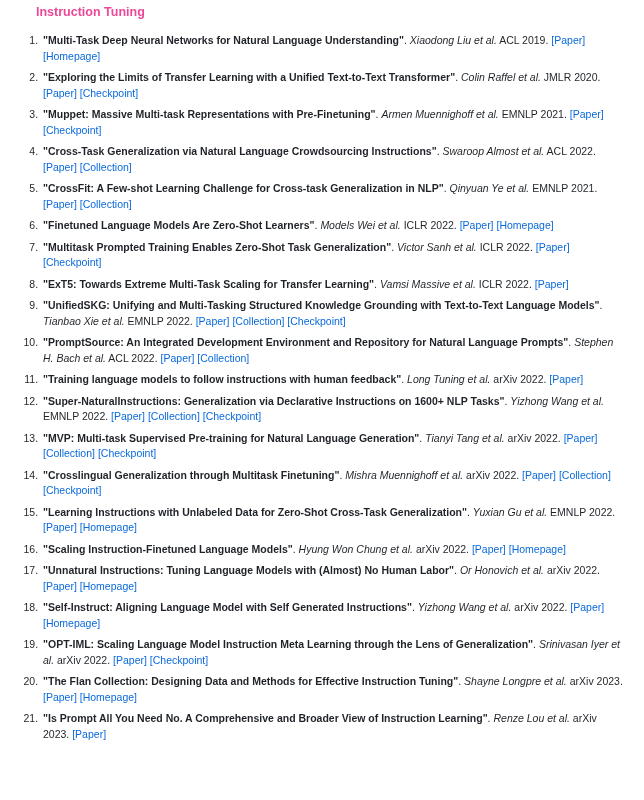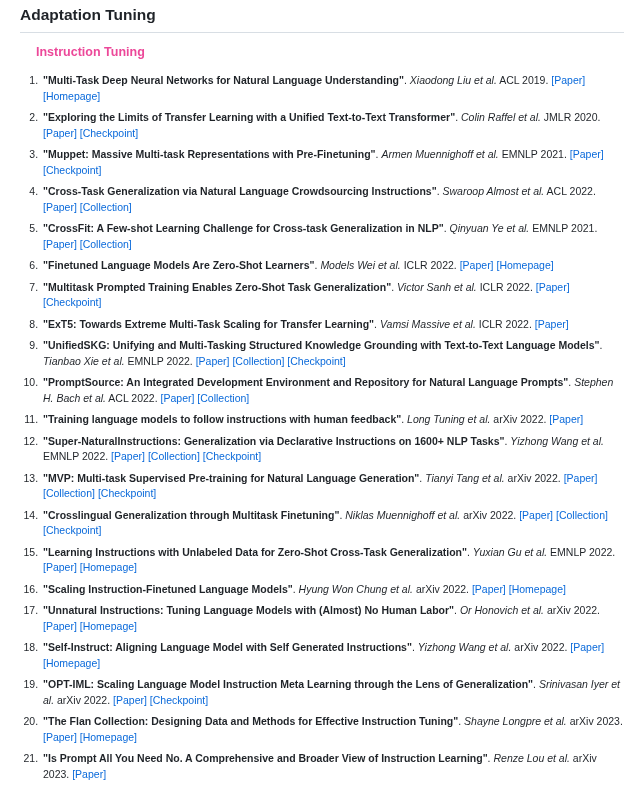--- a/index.html
+++ b/index.html
@@ -46,39 +46,38 @@
   a.paper-link {
     color: #0969da;
     text-decoration: none;
     cursor: pointer;
   }
 </style>
 </head>
 <body>
 
 <div class="page">
-  <h2 class="section-title">Adaptation Tuning</h2>
 
   <h3 class="subsection-title">Instruction Tuning</h3>
 
   <ol class="paper-list" id="paper-list">
       <li><span class="paper-title">"Multi-Task Deep Neural Networks for Natural Language Understanding"</span>. <span class="paper-authors">Xiaodong Liu et al.</span><span class="paper-venue"> ACL 2019.</span> <a class="paper-link" href="#">[Paper]</a> <a class="paper-link" href="#">[Homepage]</a></li>
       <li><span class="paper-title">"Exploring the Limits of Transfer Learning with a Unified Text-to-Text Transformer"</span>. <span class="paper-authors">Colin Raffel et al.</span><span class="paper-venue"> JMLR 2020.</span> <a class="paper-link" href="#">[Paper]</a> <a class="paper-link" href="#">[Checkpoint]</a></li>
       <li><span class="paper-title">"Muppet: Massive Multi-task Representations with Pre-Finetuning"</span>. <span class="paper-authors">Armen Muennighoff et al.</span><span class="paper-venue"> EMNLP 2021.</span> <a class="paper-link" href="#">[Paper]</a> <a class="paper-link" href="#">[Checkpoint]</a></li>
       <li><span class="paper-title">"Cross-Task Generalization via Natural Language Crowdsourcing Instructions"</span>. <span class="paper-authors">Swaroop Almost et al.</span><span class="paper-venue"> ACL 2022.</span> <a class="paper-link" href="#">[Paper]</a> <a class="paper-link" href="#">[Collection]</a></li>
       <li><span class="paper-title">"CrossFit: A Few-shot Learning Challenge for Cross-task Generalization in NLP"</span>. <span class="paper-authors">Qinyuan Ye et al.</span><span class="paper-venue"> EMNLP 2021.</span> <a class="paper-link" href="#">[Paper]</a> <a class="paper-link" href="#">[Collection]</a></li>
       <li><span class="paper-title">"Finetuned Language Models Are Zero-Shot Learners"</span>. <span class="paper-authors">Models Wei et al.</span><span class="paper-venue"> ICLR 2022.</span> <a class="paper-link" href="#">[Paper]</a> <a class="paper-link" href="#">[Homepage]</a></li>
       <li><span class="paper-title">"Multitask Prompted Training Enables Zero-Shot Task Generalization"</span>. <span class="paper-authors">Victor Sanh et al.</span><span class="paper-venue"> ICLR 2022.</span> <a class="paper-link" href="#">[Paper]</a> <a class="paper-link" href="#">[Checkpoint]</a></li>
       <li><span class="paper-title">"ExT5: Towards Extreme Multi-Task Scaling for Transfer Learning"</span>. <span class="paper-authors">Vamsi Massive et al.</span><span class="paper-venue"> ICLR 2022.</span> <a class="paper-link" href="#">[Paper]</a></li>
       <li><span class="paper-title">"UnifiedSKG: Unifying and Multi-Tasking Structured Knowledge Grounding with Text-to-Text Language Models"</span>. <span class="paper-authors">Tianbao Xie et al.</span><span class="paper-venue"> EMNLP 2022.</span> <a class="paper-link" href="#">[Paper]</a> <a class="paper-link" href="#">[Collection]</a> <a class="paper-link" href="#">[Checkpoint]</a></li>
       <li><span class="paper-title">"PromptSource: An Integrated Development Environment and Repository for Natural Language Prompts"</span>. <span class="paper-authors">Stephen H. Bach et al.</span><span class="paper-venue"> ACL 2022.</span> <a class="paper-link" href="#">[Paper]</a> <a class="paper-link" href="#">[Collection]</a></li>
       <li><span class="paper-title">"Training language models to follow instructions with human feedback"</span>. <span class="paper-authors">Long Tuning et al.</span><span class="paper-venue"> arXiv 2022.</span> <a class="paper-link" href="#">[Paper]</a></li>
       <li><span class="paper-title">"Super-NaturalInstructions: Generalization via Declarative Instructions on 1600+ NLP Tasks"</span>. <span class="paper-authors">Yizhong Wang et al.</span><span class="paper-venue"> EMNLP 2022.</span> <a class="paper-link" href="#">[Paper]</a> <a class="paper-link" href="#">[Collection]</a> <a class="paper-link" href="#">[Checkpoint]</a></li>
       <li><span class="paper-title">"MVP: Multi-task Supervised Pre-training for Natural Language Generation"</span>. <span class="paper-authors">Tianyi Tang et al.</span><span class="paper-venue"> arXiv 2022.</span> <a class="paper-link" href="#">[Paper]</a> <a class="paper-link" href="#">[Collection]</a> <a class="paper-link" href="#">[Checkpoint]</a></li>
-      <li><span class="paper-title">"Crosslingual Generalization through Multitask Finetuning"</span>. <span class="paper-authors">Niklas Muennighoff et al.</span><span class="paper-venue"> arXiv 2022.</span> <a class="paper-link" href="#">[Paper]</a> <a class="paper-link" href="#">[Collection]</a> <a class="paper-link" href="#">[Checkpoint]</a></li>
+      <li><span class="paper-title">"Crosslingual Generalization through Multitask Finetuning"</span>. <span class="paper-authors">Mishra Muennighoff et al.</span><span class="paper-venue"> arXiv 2022.</span> <a class="paper-link" href="#">[Paper]</a> <a class="paper-link" href="#">[Collection]</a> <a class="paper-link" href="#">[Checkpoint]</a></li>
       <li><span class="paper-title">"Learning Instructions with Unlabeled Data for Zero-Shot Cross-Task Generalization"</span>. <span class="paper-authors">Yuxian Gu et al.</span><span class="paper-venue"> EMNLP 2022.</span> <a class="paper-link" href="#">[Paper]</a> <a class="paper-link" href="#">[Homepage]</a></li>
       <li><span class="paper-title">"Scaling Instruction-Finetuned Language Models"</span>. <span class="paper-authors">Hyung Won Chung et al.</span><span class="paper-venue"> arXiv 2022.</span> <a class="paper-link" href="#">[Paper]</a> <a class="paper-link" href="#">[Homepage]</a></li>
       <li><span class="paper-title">"Unnatural Instructions: Tuning Language Models with (Almost) No Human Labor"</span>. <span class="paper-authors">Or Honovich et al.</span><span class="paper-venue"> arXiv 2022.</span> <a class="paper-link" href="#">[Paper]</a> <a class="paper-link" href="#">[Homepage]</a></li>
       <li><span class="paper-title">"Self-Instruct: Aligning Language Model with Self Generated Instructions"</span>. <span class="paper-authors">Yizhong Wang et al.</span><span class="paper-venue"> arXiv 2022.</span> <a class="paper-link" href="#">[Paper]</a> <a class="paper-link" href="#">[Homepage]</a></li>
       <li><span class="paper-title">"OPT-IML: Scaling Language Model Instruction Meta Learning through the Lens of Generalization"</span>. <span class="paper-authors">Srinivasan Iyer et al.</span><span class="paper-venue"> arXiv 2022.</span> <a class="paper-link" href="#">[Paper]</a> <a class="paper-link" href="#">[Checkpoint]</a></li>
       <li><span class="paper-title">"The Flan Collection: Designing Data and Methods for Effective Instruction Tuning"</span>. <span class="paper-authors">Shayne Longpre et al.</span><span class="paper-venue"> arXiv 2023.</span> <a class="paper-link" href="#">[Paper]</a> <a class="paper-link" href="#">[Homepage]</a></li>
       <li><span class="paper-title">"Is Prompt All You Need No. A Comprehensive and Broader View of Instruction Learning"</span>. <span class="paper-authors">Renze Lou et al.</span><span class="paper-venue"> arXiv 2023.</span> <a class="paper-link" href="#">[Paper]</a></li>
     </ol>
 </div>
 

